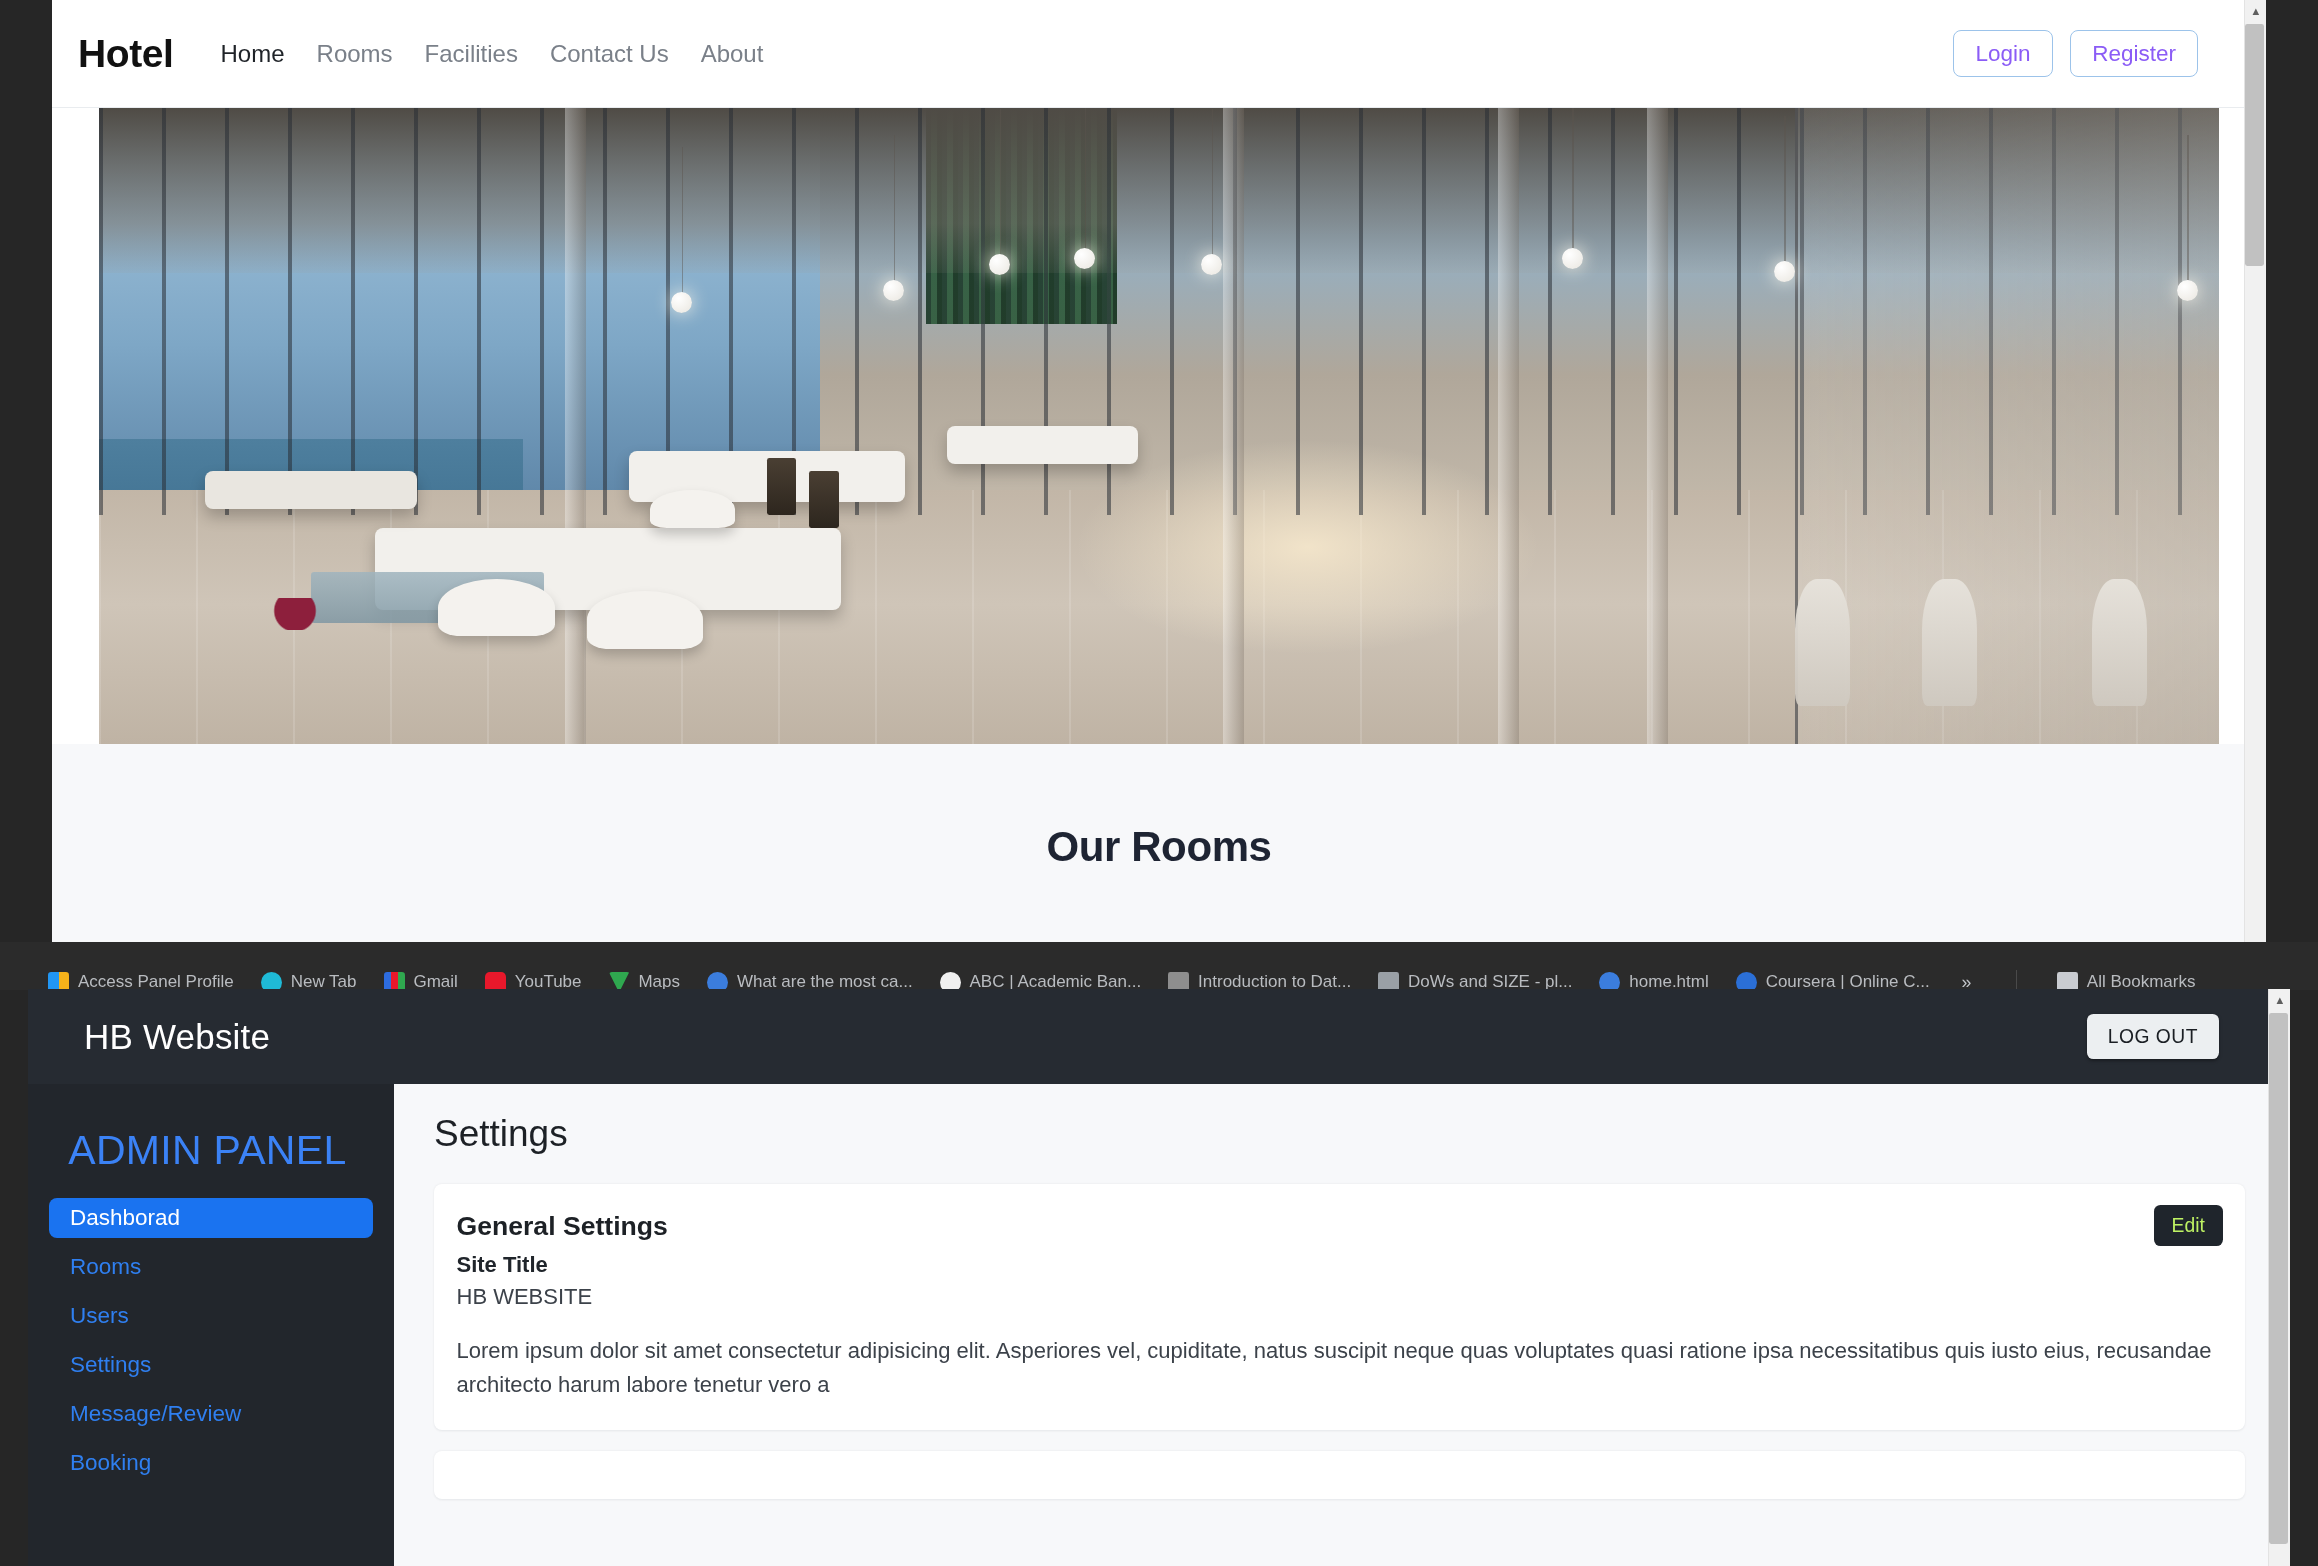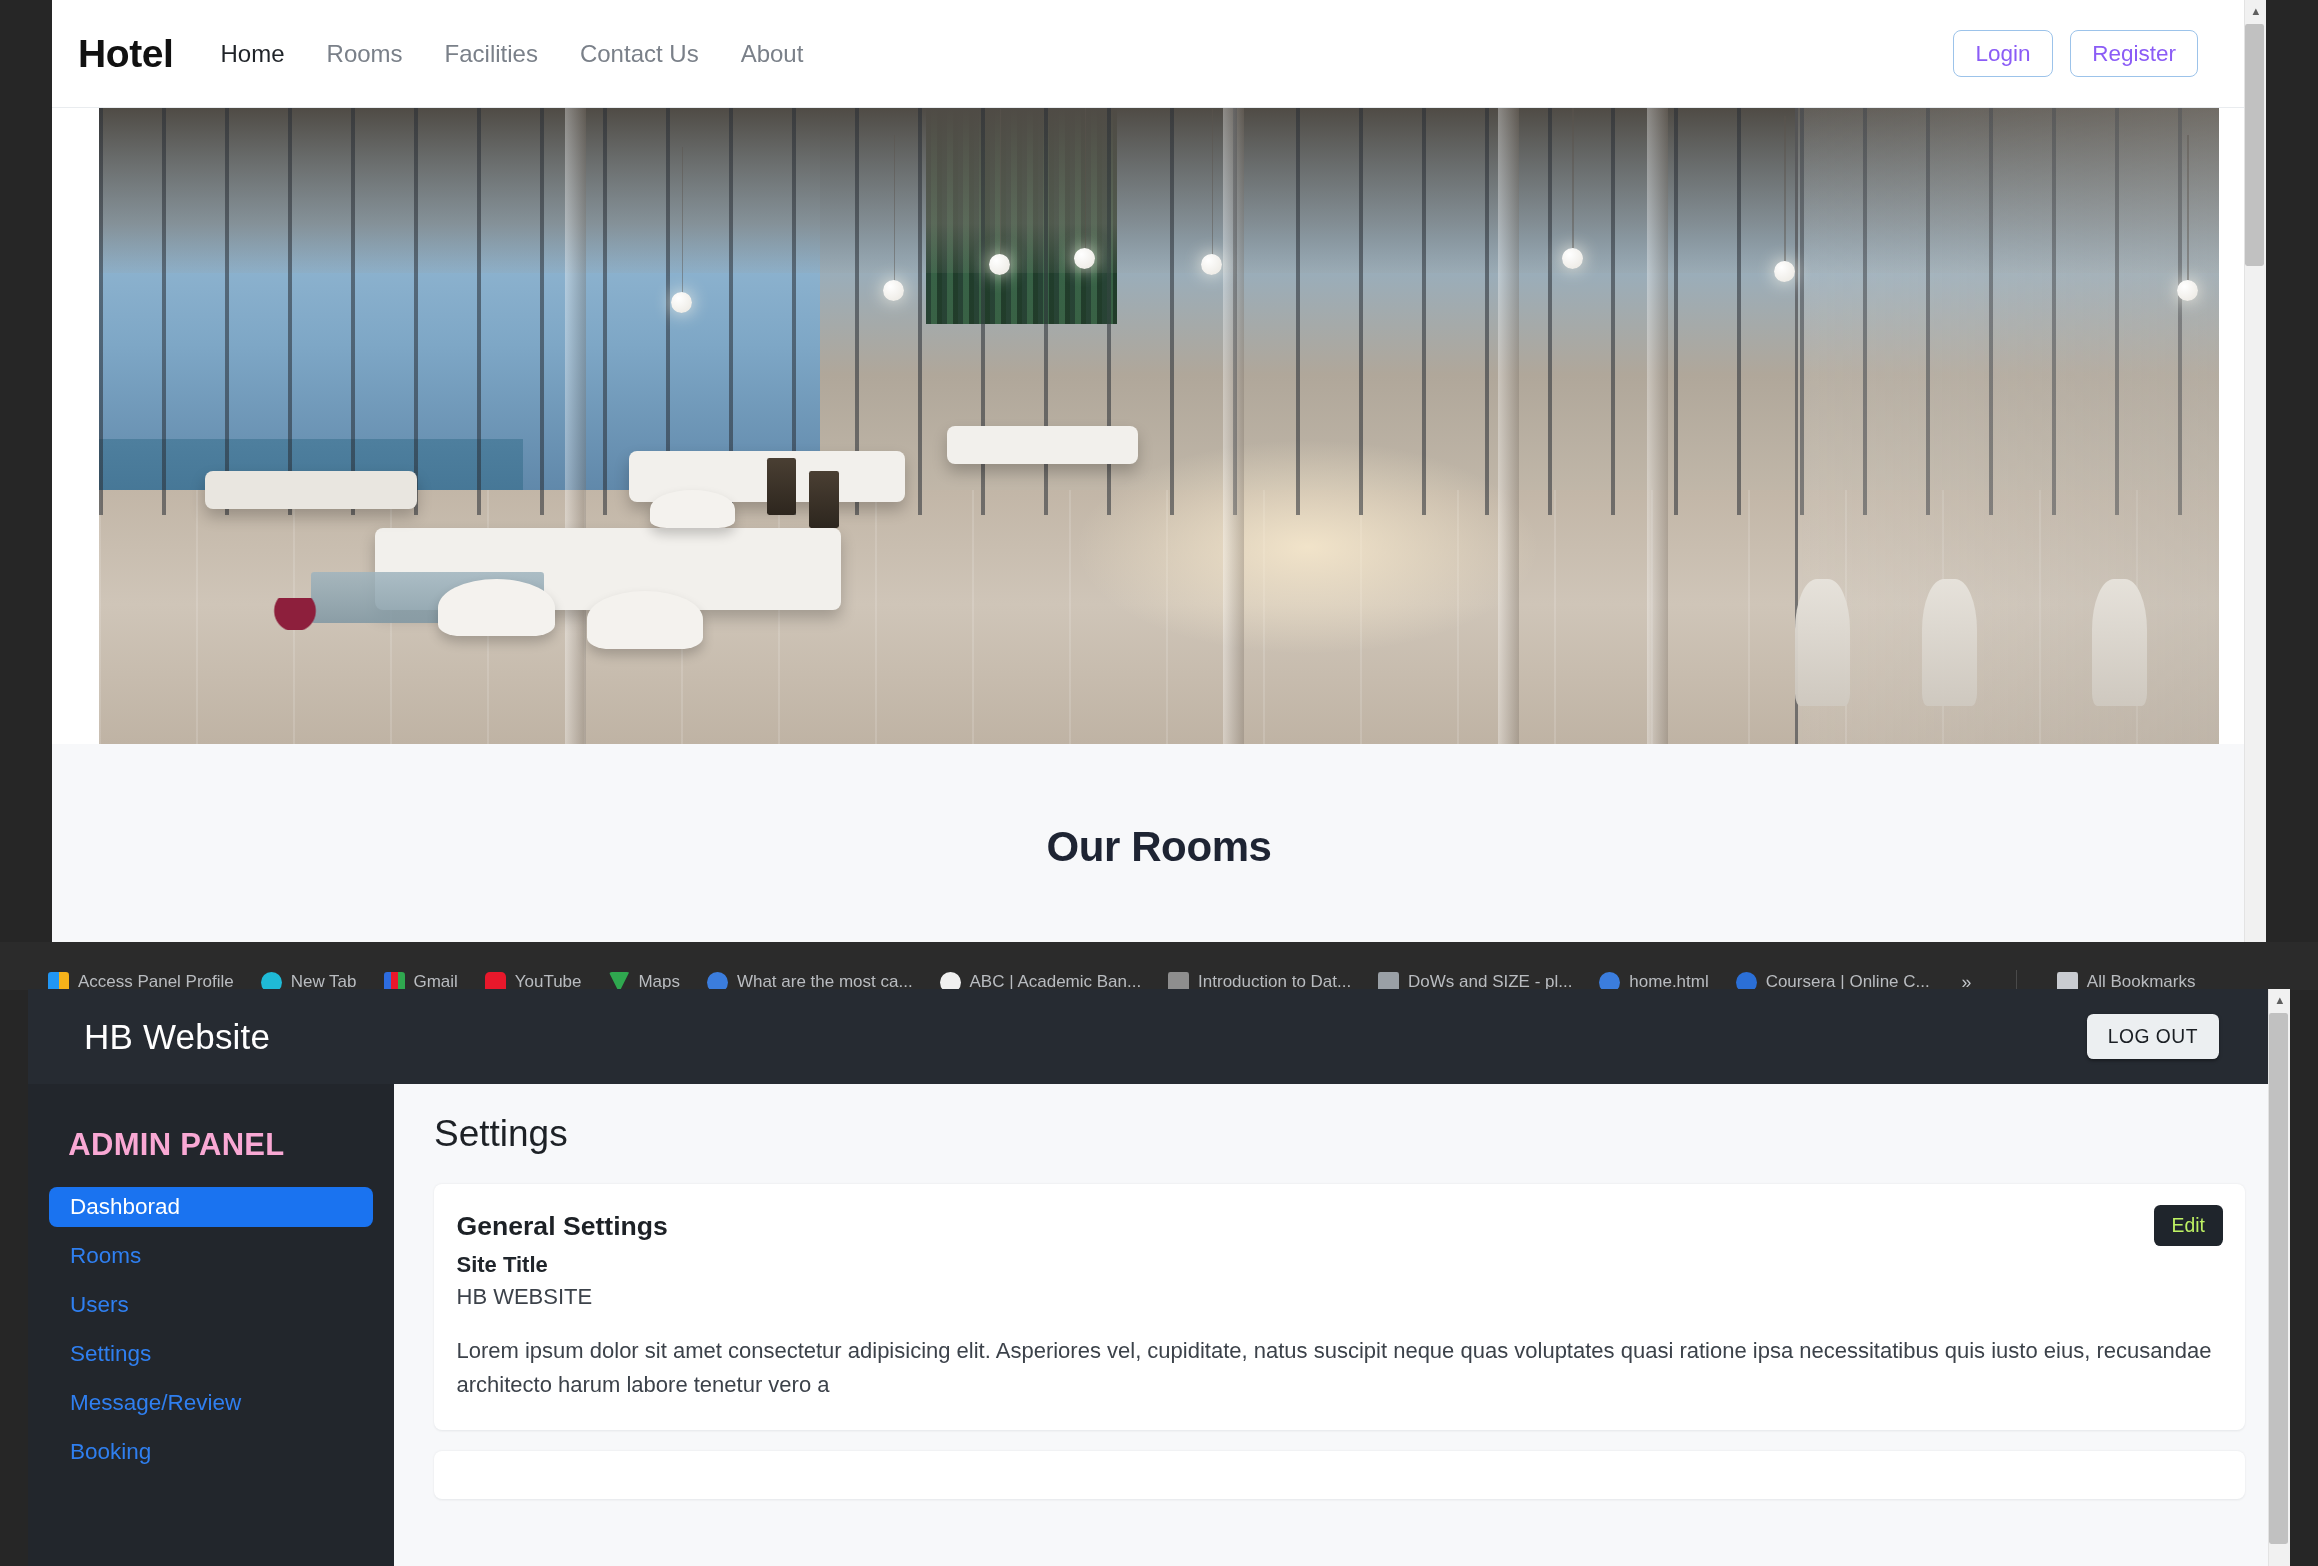--- a/index.html
+++ b/index.html
@@ -18,21 +18,21 @@
   }
   .site-nav {
     position: relative; height: 108px; background:#ffffff;
     display: flex; align-items: center; padding: 0 0 0 26px;
     border-bottom: 0.8px solid #e9ecef;
   }
   .brand {
     font-size: 39px; font-weight: 700; color: #111; letter-spacing: -0.4px;
     margin-right: 47px; font-family: "Liberation Sans", sans-serif;
   }
-  .nav-links { display: flex; align-items: flex-end; gap: 42px; }
+  .nav-links { display: flex; align-items: flex-end; gap: 32px; }
   .nav-link { font-size: 24px; color: #7a8089; cursor: pointer; white-space: nowrap; }
   .nav-link.active { color: #1f2328; }
   .nav-actions { margin-left: auto; display: flex; gap: 17.7px; padding-right: 68px; }
   .btn-outline {
     font-size: 22.5px; color: #8b5cf6; background: #fff;
     border: 1.6px solid #9cc3ea; border-radius: 8px;
     padding: 9.7px 21px; cursor: pointer; white-space: nowrap;
   }
 
   
@@ -174,21 +174,21 @@
     margin-left:auto; margin-right: 47px;
     background:#eceff1; color:#1b1f24; border:none; border-radius:6.4px;
     font-size:19.3px; letter-spacing:0.5px; padding:11.3px 21px; cursor:pointer;
     box-shadow: 0 1.6px 3.2px rgba(0,0,0,.35);
   }
   .admin-body { display:flex; height: 483px; }
   .sidebar {
     width:366px; background:#22262c; padding: 32px 21px 0 21px; flex:0 0 auto;
   }
   .sidebar-title {
-    font-size:31px; font-weight:700; color:#f9a8d4; letter-spacing:0.3px;
+    font-size:41px; font-weight:400; color:#3b82f6; letter-spacing:0.3px;
     margin: 11.3px 0 24px 19.3px;
   }
   .side-item {
     display:block; font-size:22.5px; color:#2f7ff0;
     padding: 7px 21px; border-radius:8px; margin-bottom: 8.9px; cursor:pointer;
   }
   .side-item.active { background:#1a73f0; color:#ffffff; }
 
   .content {
     flex:1 1 auto; background:#f7f8fa; padding: 29px 45px 0 40px; position:relative;

